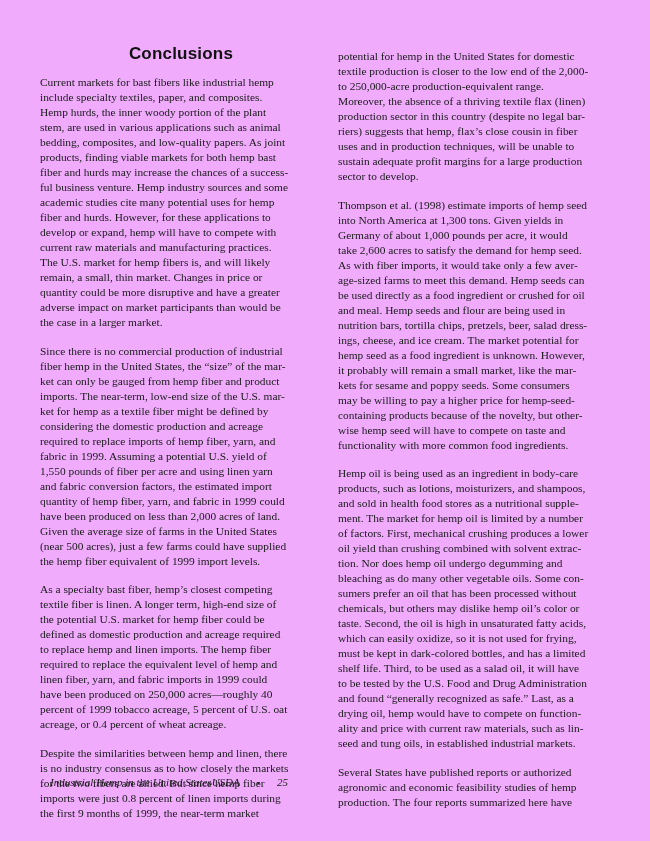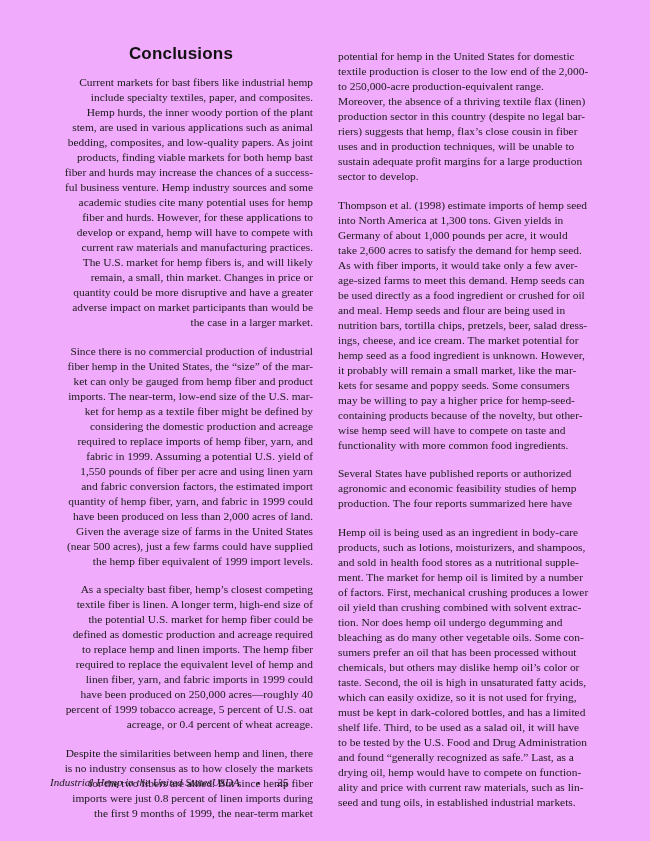--- a/index.html
+++ b/index.html
@@ -26,21 +26,21 @@
     color: #111111;
   }
   .col {
     position: absolute;
     width: 263px;
     font-size: 11.4px;
     line-height: 15px;
     text-align: left;
     color: #1a1a1a;
   }
-  .col-left  { left: 50px;  top: 75px; text-align: right; }
+  .col-left  { left: 40px;  top: 75px; }
   .col-right { left: 338px; top: 49px; }
   .col p {
     margin: 0 0 13.5px 0;
     white-space: pre-line;
   }
   .footer {
     position: absolute;
     left: 50px;
     right: 55px;
     top: 776px;
@@ -134,42 +134,42 @@
 and meal. Hemp seeds and flour are being used in
 nutrition bars, tortilla chips, pretzels, beer, salad dress-
 ings, cheese, and ice cream. The market potential for
 hemp seed as a food ingredient is unknown. However,
 it probably will remain a small market, like the mar-
 kets for sesame and poppy seeds. Some consumers
 may be willing to pay a higher price for hemp-seed-
 containing products because of the novelty, but other-
 wise hemp seed will have to compete on taste and
 functionality with more common food ingredients.</p>
-    <p>Several States have published reports or authorized
-agronomic and economic feasibility studies of hemp
-production. The four reports summarized here have</p>
     <p>Hemp oil is being used as an ingredient in body-care
 products, such as lotions, moisturizers, and shampoos,
 and sold in health food stores as a nutritional supple-
 ment. The market for hemp oil is limited by a number
 of factors. First, mechanical crushing produces a lower
 oil yield than crushing combined with solvent extrac-
 tion. Nor does hemp oil undergo degumming and
 bleaching as do many other vegetable oils. Some con-
 sumers prefer an oil that has been processed without
 chemicals, but others may dislike hemp oil’s color or
 taste. Second, the oil is high in unsaturated fatty acids,
 which can easily oxidize, so it is not used for frying,
 must be kept in dark-colored bottles, and has a limited
 shelf life. Third, to be used as a salad oil, it will have
 to be tested by the U.S. Food and Drug Administration
 and found “generally recognized as safe.” Last, as a
 drying oil, hemp would have to compete on function-
 ality and price with current raw materials, such as lin-
 seed and tung oils, in established industrial markets.</p>
+    <p>Several States have published reports or authorized
+agronomic and economic feasibility studies of hemp
+production. The four reports summarized here have</p>
   </div>
 
   <div class="footer">
     <span class="footer-left">Industrial Hemp in the United States</span>
     <span class="footer-right">
       <span>USDA</span>
       <span class="footer-bullet">•</span>
       <span>25</span>
     </span>
   </div>

